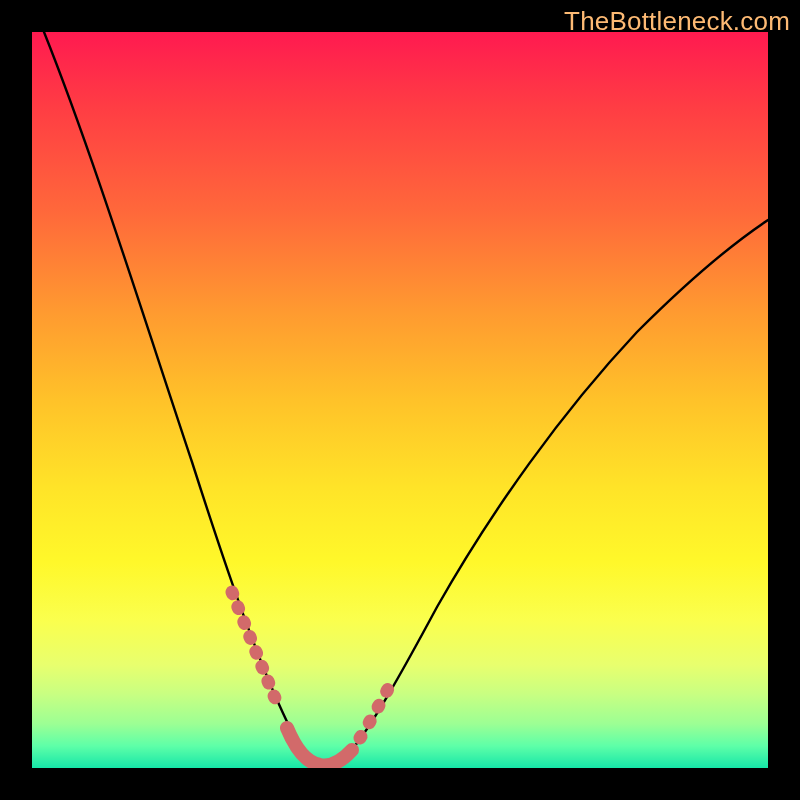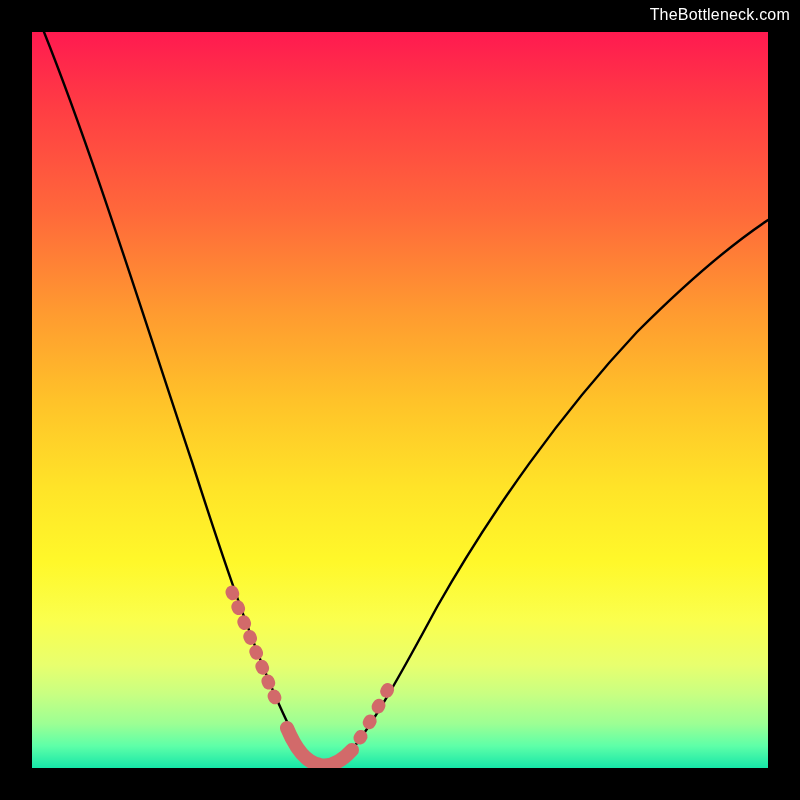--- a/index.html
+++ b/index.html
@@ -42,22 +42,22 @@
     position: absolute;
     left: 0;
     top: 0;
     width: 736px;
     height: 736px;
   }
   .watermark {
     position: absolute;
     top: 6px;
     right: 10px;
-    color: #ffffff;
-    font-size: 16px;
+    color: #fdba74;
+    font-size: 26px;
     font-weight: 500;
     letter-spacing: 0.2px;
   }
 </style>
 </head>
 <body>
 
 <div class="stage">
 
   <div class="plot">

